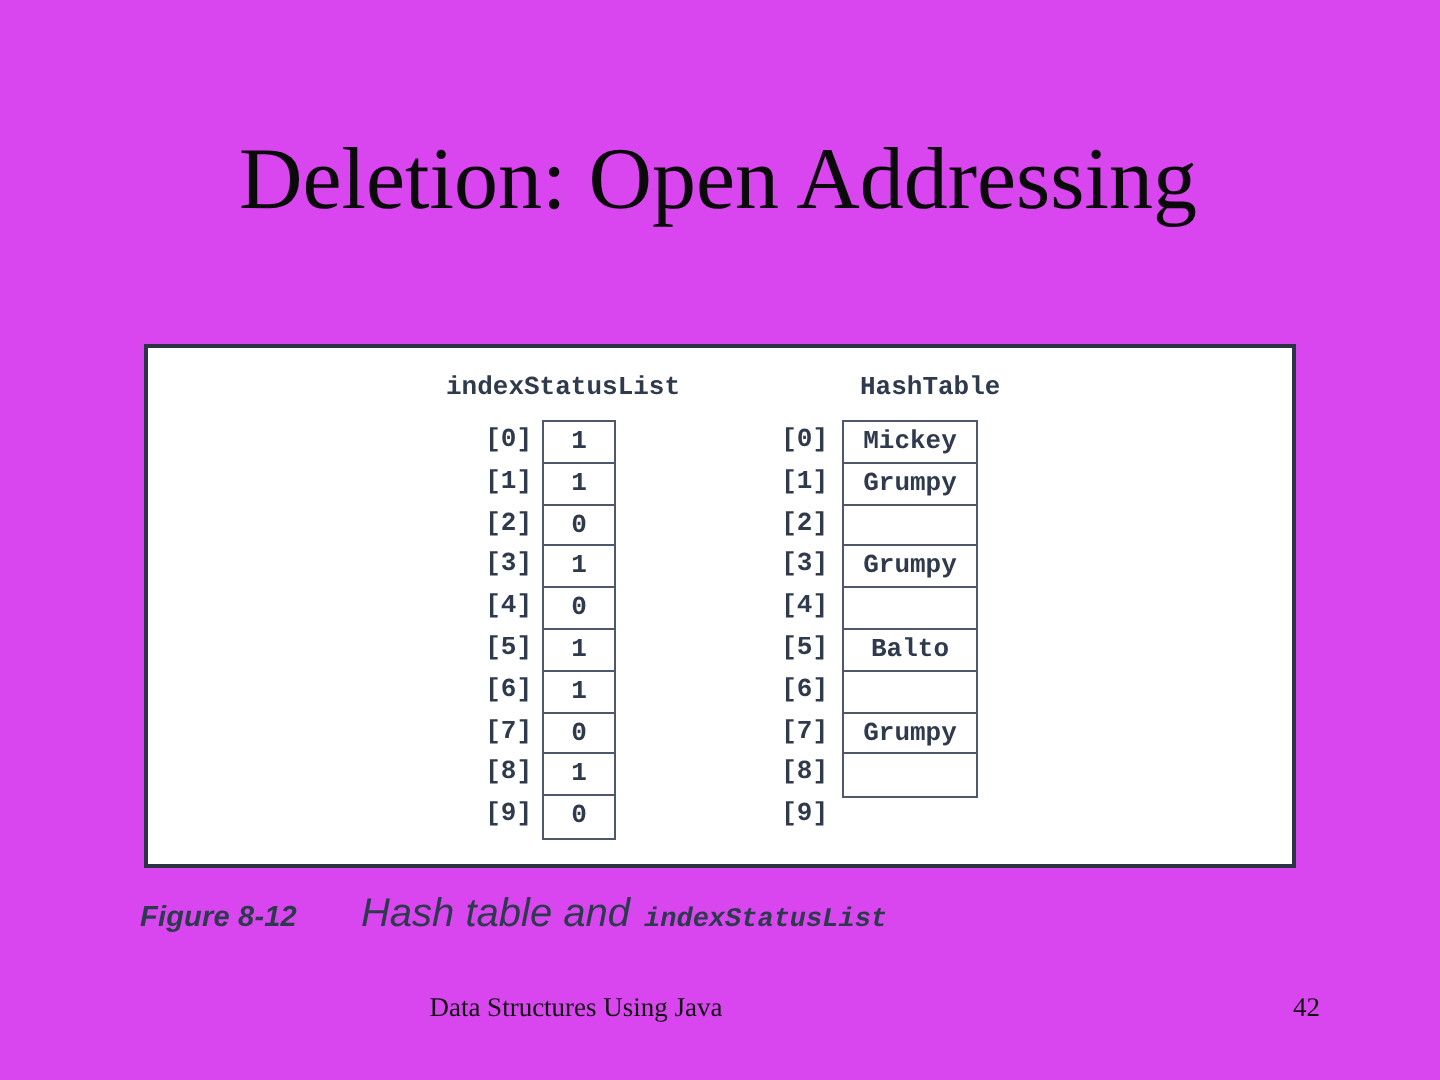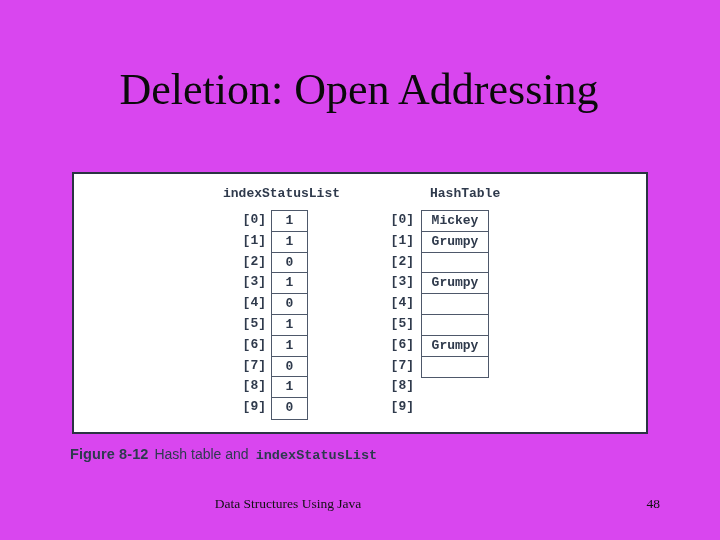--- a/index.html
+++ b/index.html
@@ -75,28 +75,29 @@
   .isl-cells { left:197px; width:37px; }
   .ht-cells  { left:347px; width:68px; }
 
   
   .caption {
     position:absolute;
     left:70px; top:446px;
     display:flex; align-items:baseline;
     white-space:nowrap;
     color:#2d3a4e;
+    font-style:italic;
   }
   .caption .fig-label {
     font-size:14.5px; font-weight:700;
     letter-spacing:0.1px;
   }
   .caption .fig-text {
-    font-size:14px; font-weight:400;
-    margin-left:6px;
+    font-size:20px; font-weight:400;
+    margin-left:32px;
   }
   .caption .fig-code {
     font-family:"Liberation Mono", monospace;
     font-weight:700; font-size:13.5px;
     margin-left:7px;
   }
 
   
   .footer-title {
     position:absolute;
@@ -162,29 +163,30 @@
       <span>[8]</span>
       <span>[9]</span>
     </div>
 
     <div class="cells-col mono ht-cells">
       <div>Mickey</div>
       <div>Grumpy</div>
       <div></div>
       <div>Grumpy</div>
       <div></div>
+      <div>Balto</div>
       <div></div>
       <div>Grumpy</div>
       <div></div>
     </div>
 
   </div>
 
   <div class="caption">
     <span class="fig-label">Figure 8-12</span>
     <span class="fig-text">Hash table and</span>
     <span class="fig-code">indexStatusList</span>
   </div>
 
   <div class="footer-title">Data Structures Using Java</div>
-  <div class="page-number">48</div>
+  <div class="page-number">42</div>
 
 </div>
 
 </body></html>

